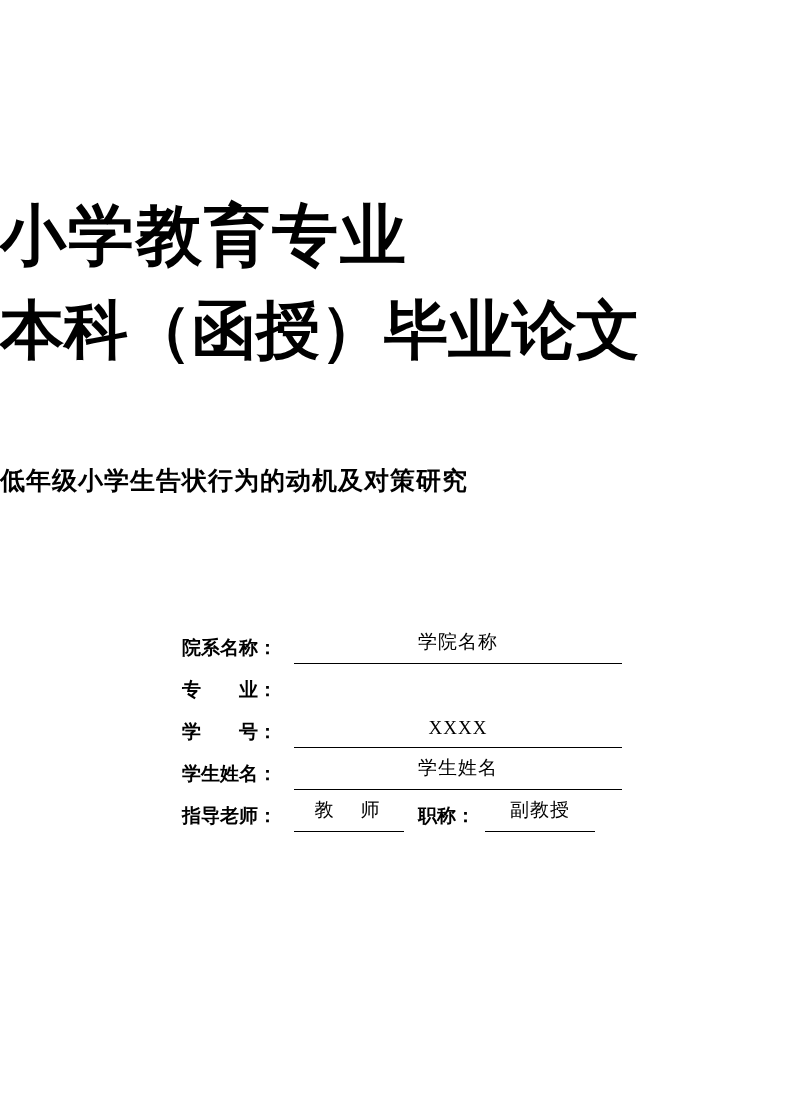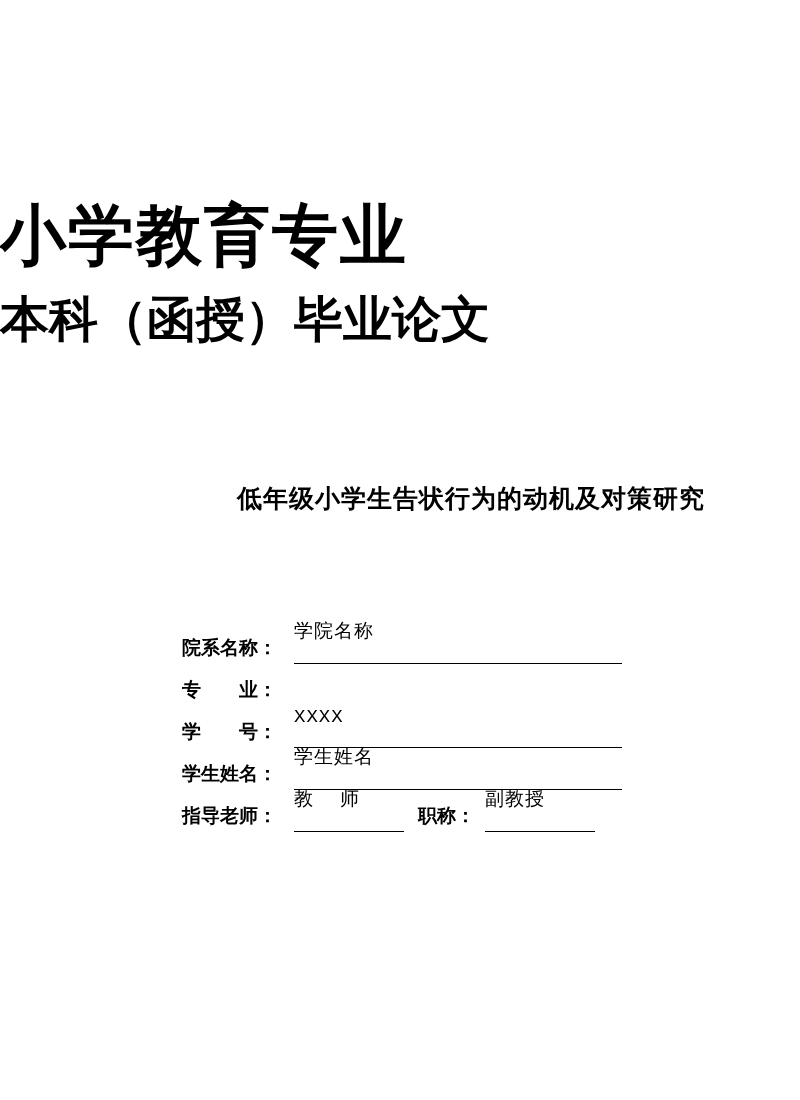--- a/index.html
+++ b/index.html
@@ -30,29 +30,29 @@
   }
   .title-line {
     font-family: "DejaVu Serif", "Liberation Serif", serif;
     font-weight: bold;
     font-size: 66px;
     line-height: 1.45;
     letter-spacing: 2px;
     color: #000;
   }
   .title-line.second {
-    font-size: 49px;
+    font-size: 64px;
     letter-spacing: 0px;
   }
   .subtitle {
     position: absolute;
-    top: 482px;
+    top: 464px;
     left: 0;
     width: 705px;
-    text-align: right;
+    text-align: left;
     font-family: "Liberation Sans", sans-serif;
     font-weight: bold;
     font-size: 25px;
     letter-spacing: 1px;
     color: #000;
   }
   .fields {
     position: absolute;
     top: 622px;
     left: 182px;
@@ -68,25 +68,25 @@
     font-weight: bold;
     font-size: 19px;
     width: 112px;
     white-space: pre;
     color: #000;
     padding-bottom: 3px;
   }
   .field-value {
     flex: 1;
     border-bottom: 1.6px solid #000;
-    text-align: left;
-    font-family: Liberation Mono, monospace;
+    text-align: center;
+    font-family: Liberation Serif, serif;
     font-size: 19px;
     color: #000;
-    padding-bottom: 19px;
+    padding-bottom: 8px;
     letter-spacing: 1px;
   }
   .field-row.advisor .field-value.teacher {
     flex: 0 0 110px;
     letter-spacing: 4px;
     margin-top: 19px;
   }
   .field-row.advisor .inline-label {
     font-family: "Liberation Sans", sans-serif;
     font-weight: bold;

